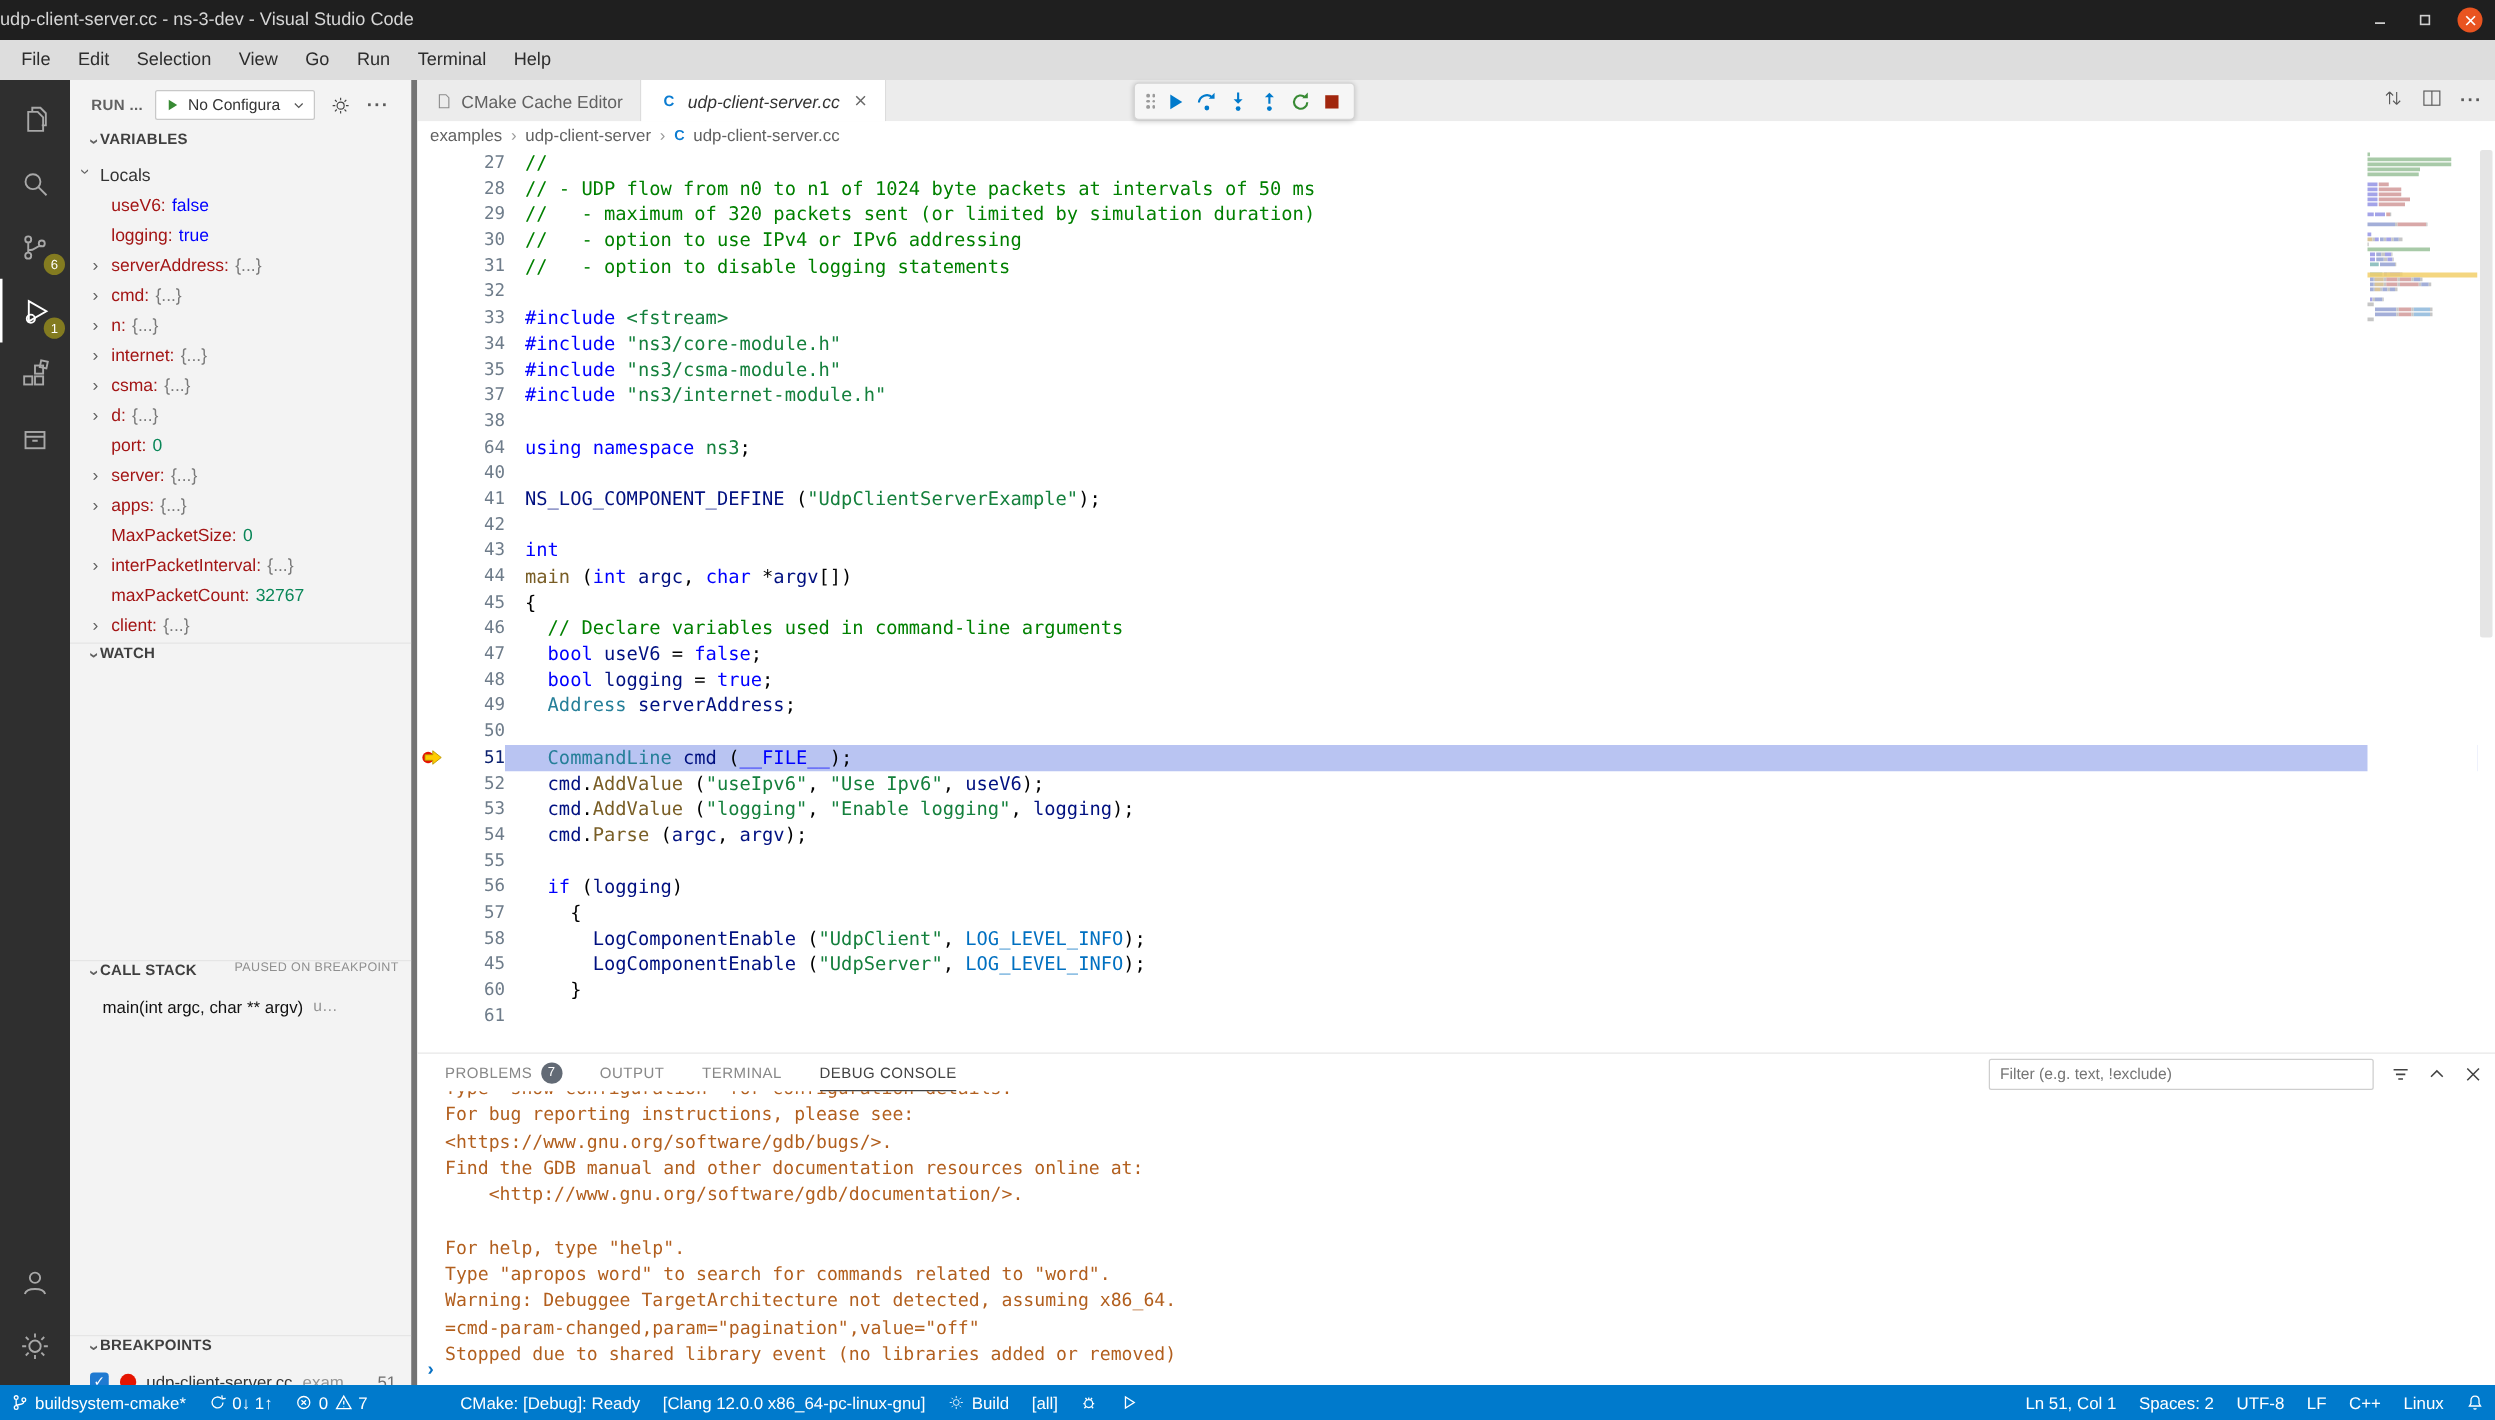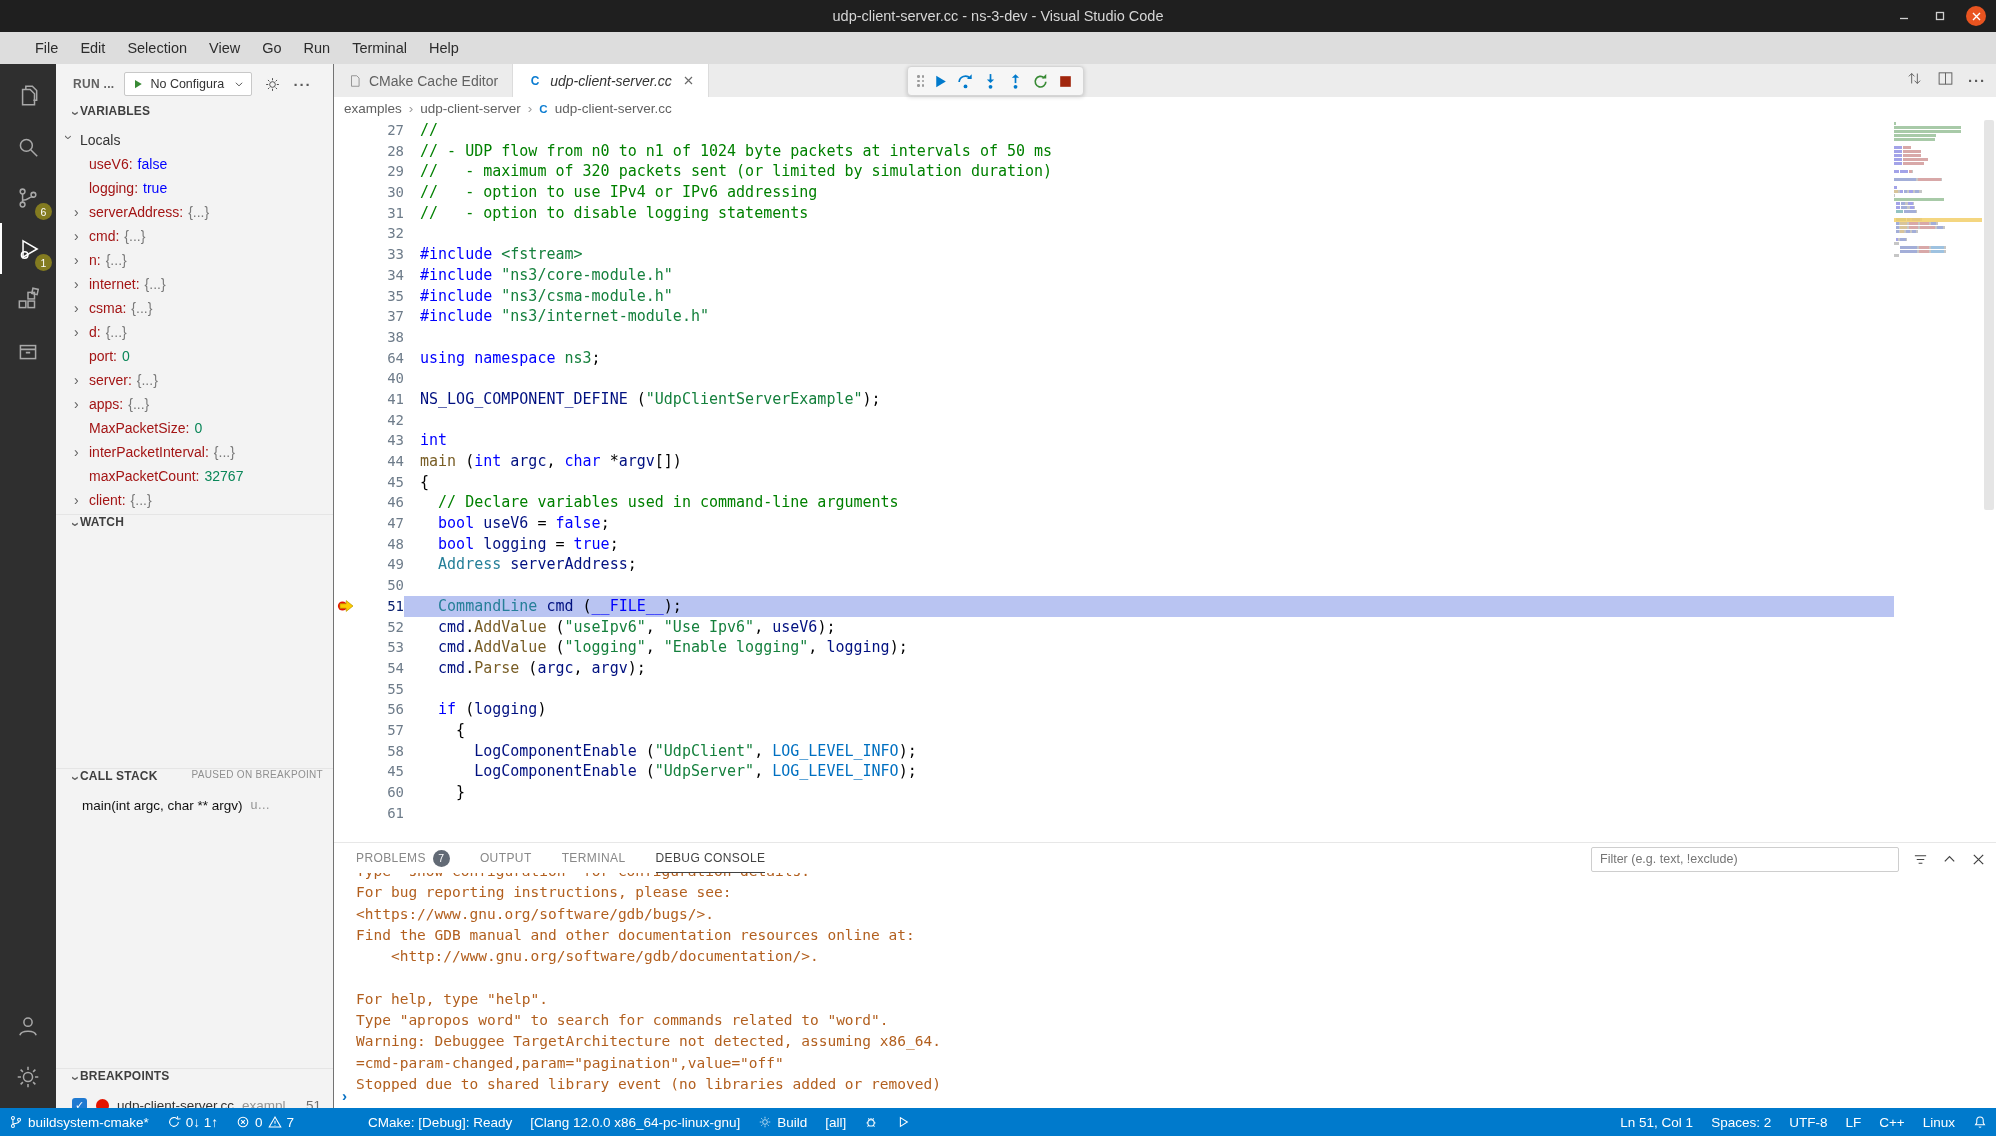--- a/index.html
+++ b/index.html
@@ -2,41 +2,41 @@
 <html style="--statusbar: #007acc; --badge: #837b20; --debug-line: #b9c4f2; --console: #b25f1e;"><head>
 <meta charset="utf-8">
 <style>
   *{margin:0;padding:0;box-sizing:border-box}
   html,body{width:1996px;height:1136px}
   body{font-family:"Liberation Sans",sans-serif;overflow:hidden;background:#fff;position:relative;
        --statusbar:#007acc; --badge:#837b20; --debug-line:#b9c4f2; --console:#b25f1e;}
 
   
   .titlebar{position:absolute;left:0;top:0;width:100%;height:32px;background:#1f1f1f;color:#d6d6d6;
-            display:flex;align-items:center;justify-content:center;font-size:14.5px}
+            display:flex;align-items:center;font-size:14.5px}
   .win-controls{position:absolute;right:10px;top:0;height:32px;display:flex;align-items:center;gap:16px}
   .wc{width:20px;height:20px;display:flex;align-items:center;justify-content:center;color:#cfcfcf}
   .wc.close{background:#e95420;border-radius:50%}
   .wc svg{display:block}
 
   
-  .menubar{position:absolute;left:0;top:32px;width:100%;height:32px;background:#dddddd;display:flex;align-items:center;padding-left:24px}
+  .menubar{position:absolute;left:0;top:32px;width:100%;height:32px;background:#dddddd;display:flex;align-items:center;padding-left:6px}
   .menu-item{padding:0 11px;font-size:14.5px;color:#2c2c2c;line-height:32px}
 
   
   .activitybar{position:absolute;left:0;top:64px;bottom:28px;width:56px;background:#2f2f2f;padding-top:6px}
   .act-item{width:56px;height:51px;display:flex;align-items:center;justify-content:center;position:relative;color:#a8a8a8}
   .act-item.active{color:#fff;border-left:2px solid #fff}
   .act-item svg{stroke:currentColor;fill:none;stroke-width:1.4}
   .abadge{position:absolute;right:4px;bottom:3px;min-width:17px;height:17px;border-radius:9px;background:var(--badge);
           color:#fff;font-size:10.5px;display:flex;align-items:center;justify-content:center;padding:0 3px}
   .act-bottom{position:absolute;bottom:6px;left:0;width:56px}
 
   
-  .sidebar{position:absolute;left:56px;top:64px;bottom:28px;width:278px;background:#f3f3f3;border-right:1px solid #737373;overflow:hidden}
+  .sidebar{position:absolute;left:56px;top:64px;bottom:28px;width:278px;background:#f3f3f3;border-right:5px solid #737373;overflow:hidden}
   .sec{position:absolute;left:0;right:0}
   .sec-run{top:0;height:40px;display:flex;align-items:center}
   .run-label{font-size:12px;font-weight:bold;color:#616161;margin-left:17px;letter-spacing:.3px;white-space:nowrap}
   .launch-box{margin-left:10px;height:24px;display:flex;align-items:center;gap:6px;border:1px solid #c8c8c8;background:#fff;
               border-radius:2px;padding:0 7px;width:128px}
   .launch-box .cfg{font-size:12.5px;color:#333;white-space:nowrap;overflow:hidden;flex:1}
   .side-icon{color:#424242;margin-left:12px;display:flex;align-items:center}
   .side-icon svg{stroke:#424242;fill:none;stroke-width:1.3}
   .sec-header{height:24px;display:flex;padding-left:8px;font-size:12px;font-weight:bold;color:#3f3f3f;letter-spacing:.2px}
   .sec-header .tw{margin-right:6px}

